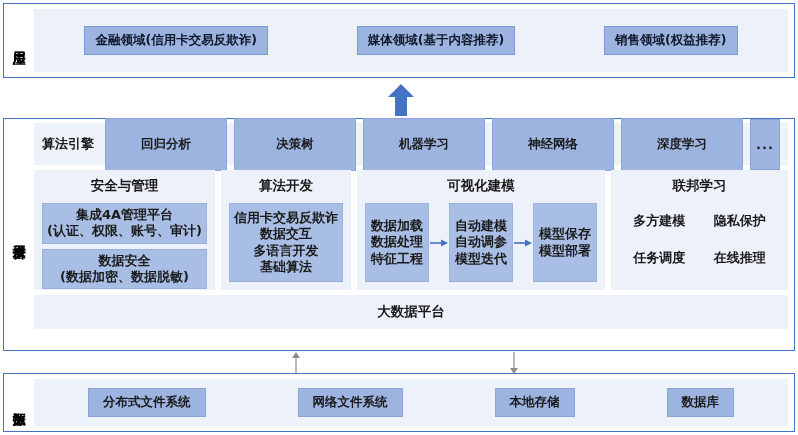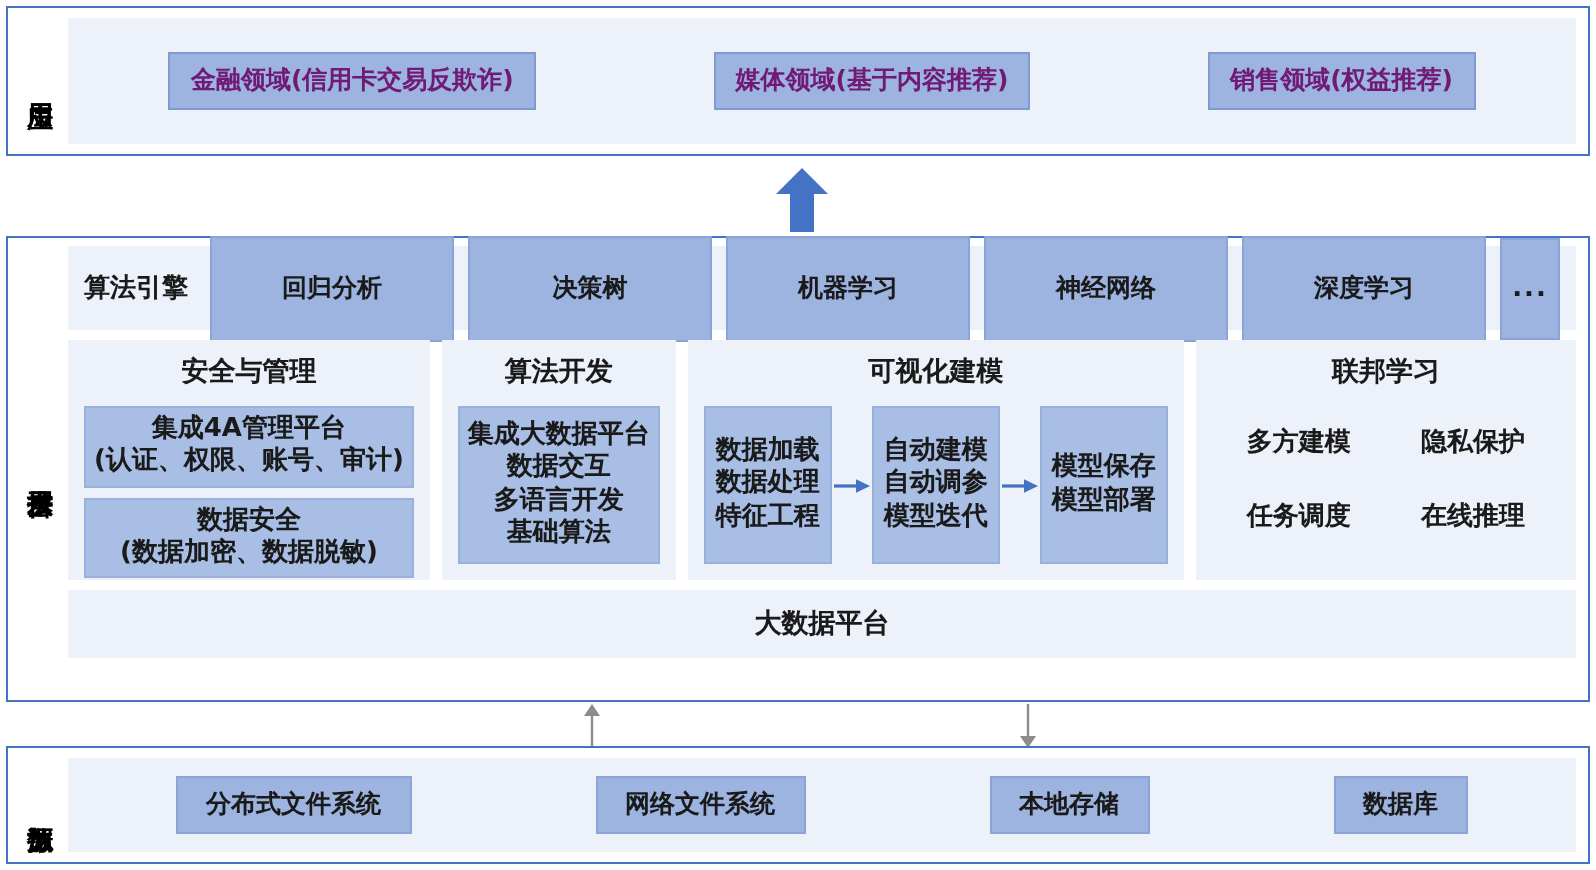--- a/index.html
+++ b/index.html
@@ -58,21 +58,21 @@
     display: flex;
     width: 100%;
     align-items: center;
     justify-content: space-around;
     padding: 0 6px;
     box-sizing: border-box;
   }
   .chip {
     background: #9DB4E0;
     border: 1px solid #7E9AD2;
-    color: #701a75;
+    color: #0f172a;
     font-size: 12.5px;
     font-weight: bold;
     text-align: center;
     padding: 6px 10px;
     box-sizing: border-box;
     white-space: nowrap;
     line-height: 1.15;
   }
 
   
@@ -288,21 +288,21 @@
             <span>数据安全</span>
             <span>(数据加密、数据脱敏)</span>
           </div>
         </div>
       </div>
 
       <div class="module" id="module-algdev">
         <div class="module-title">算法开发</div>
         <div class="module-inner">
           <div class="sub-box">
-            <span>集成大数据平台</span>
+            <span>信用卡交易反欺诈</span>
             <span>数据交互</span>
             <span>多语言开发</span>
             <span>基础算法</span>
           </div>
         </div>
       </div>
 
       <div class="module" id="module-viz">
         <div class="module-title">可视化建模</div>
         <div class="module-inner">

